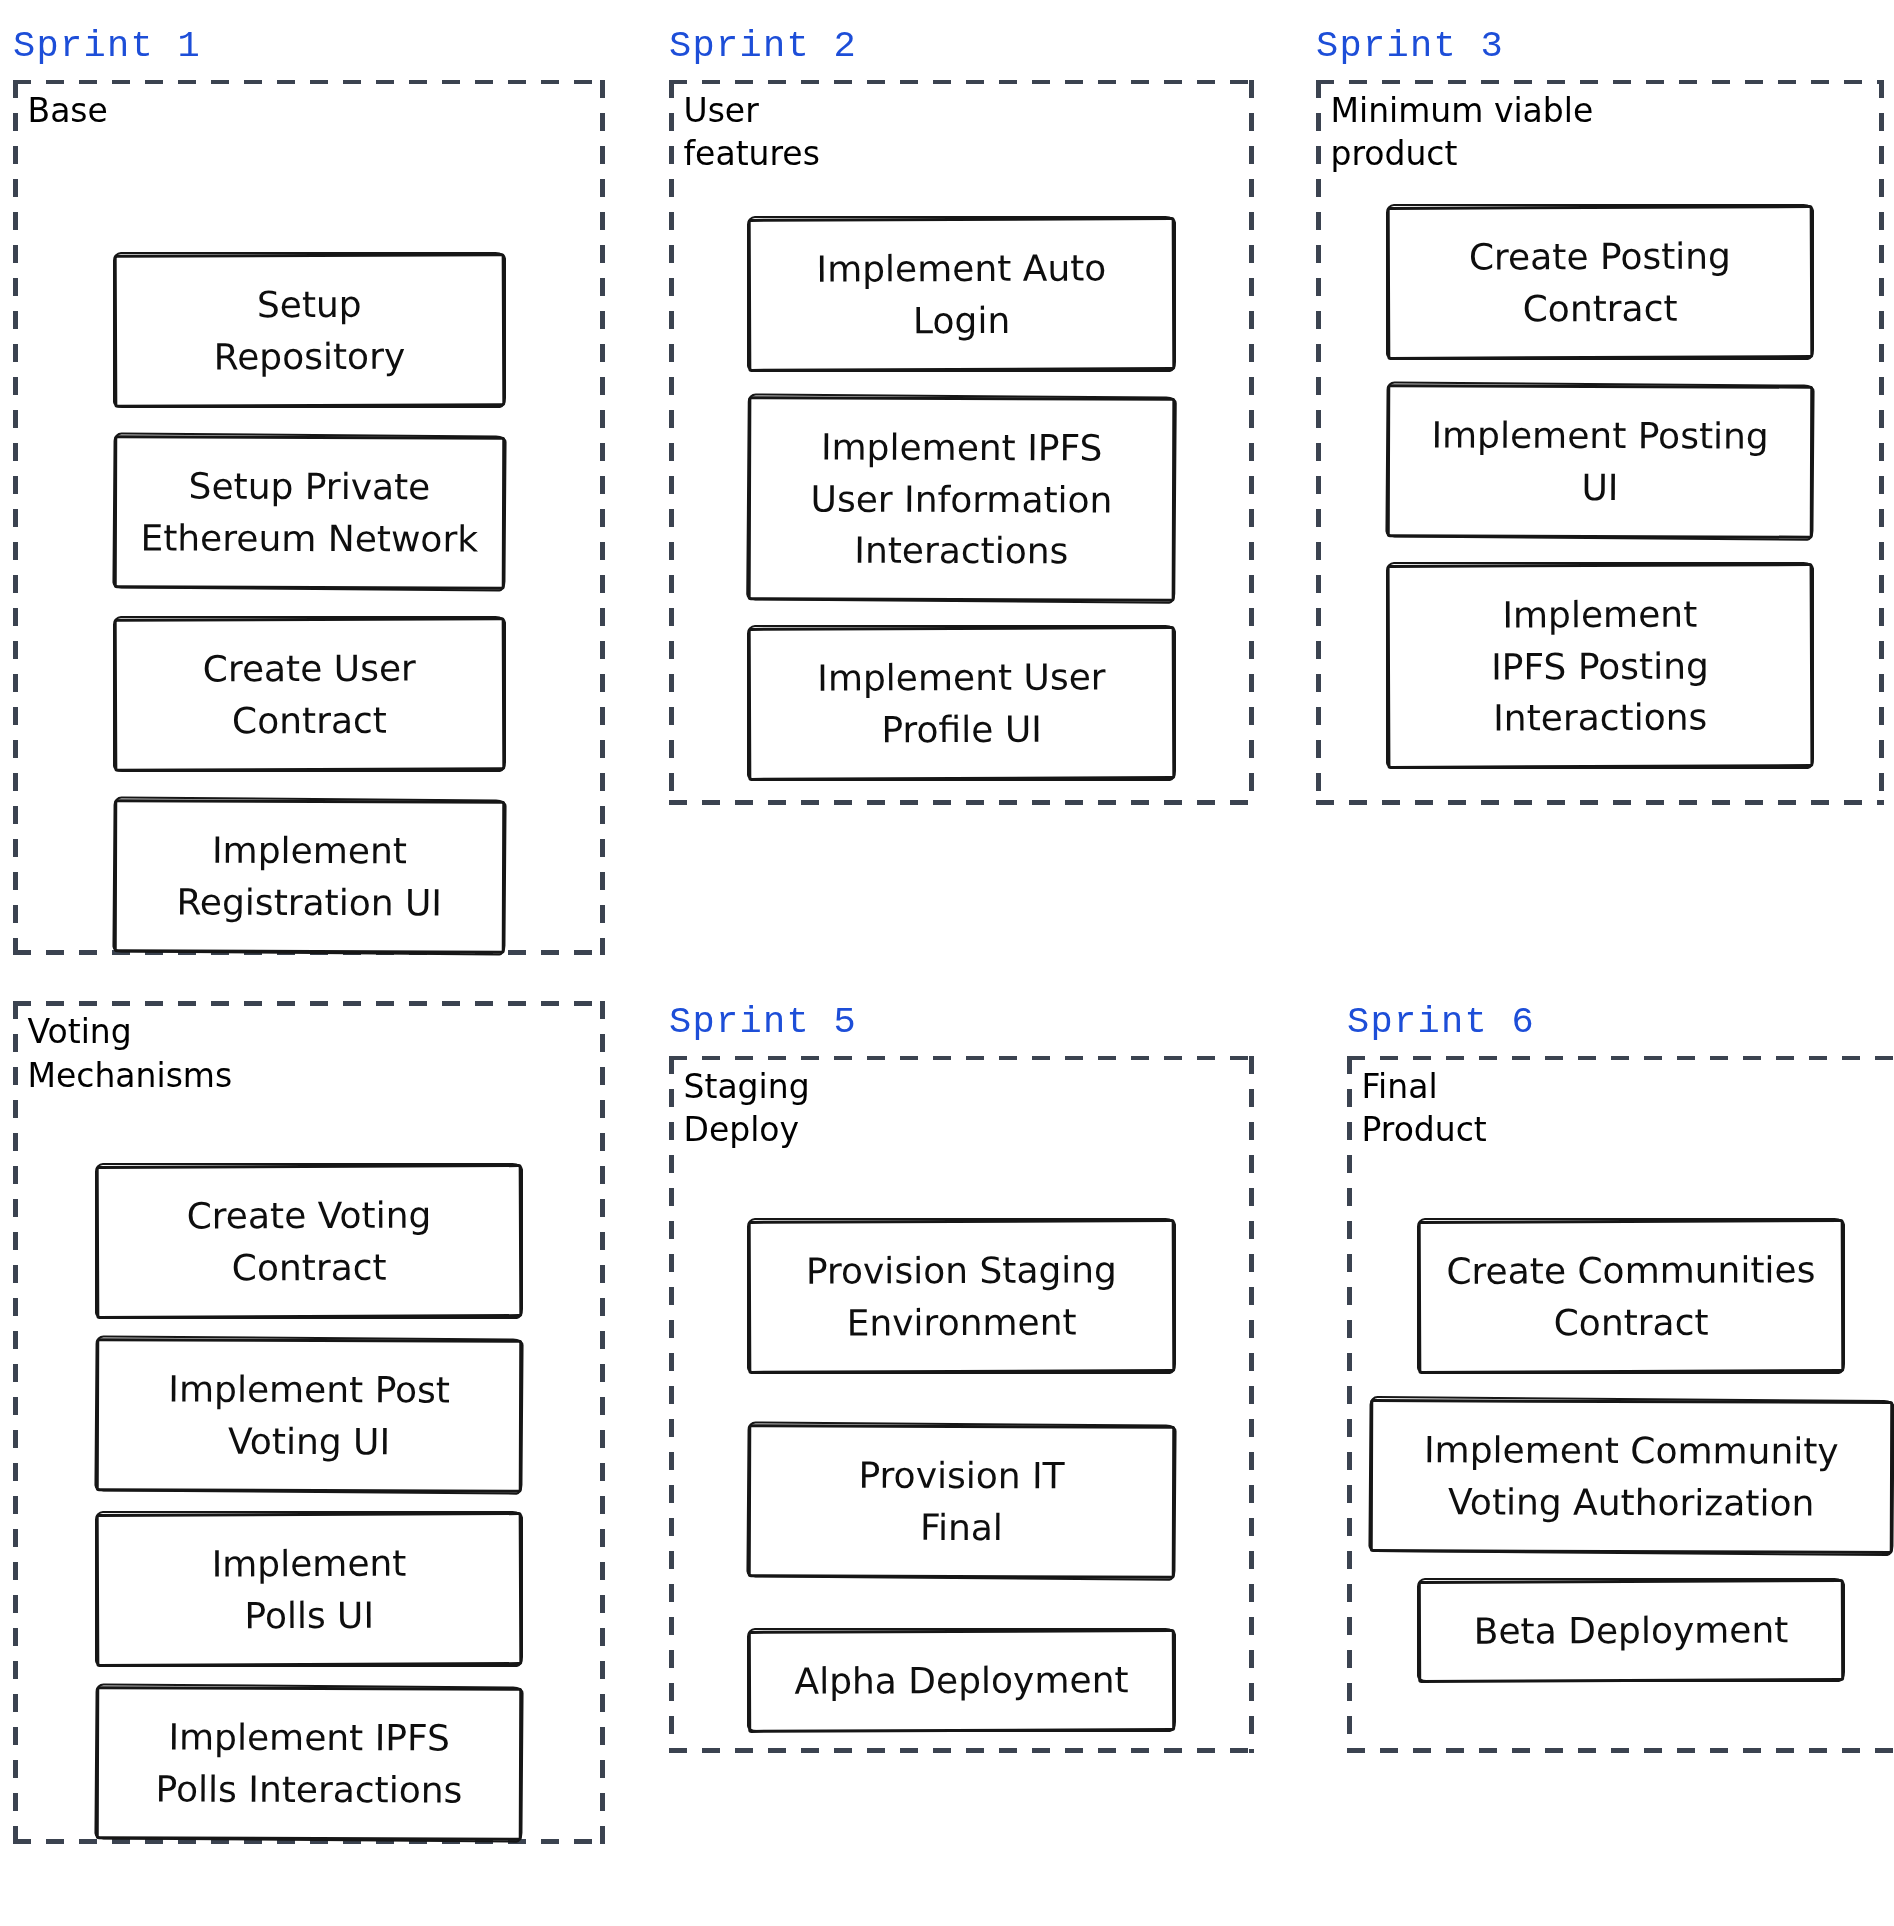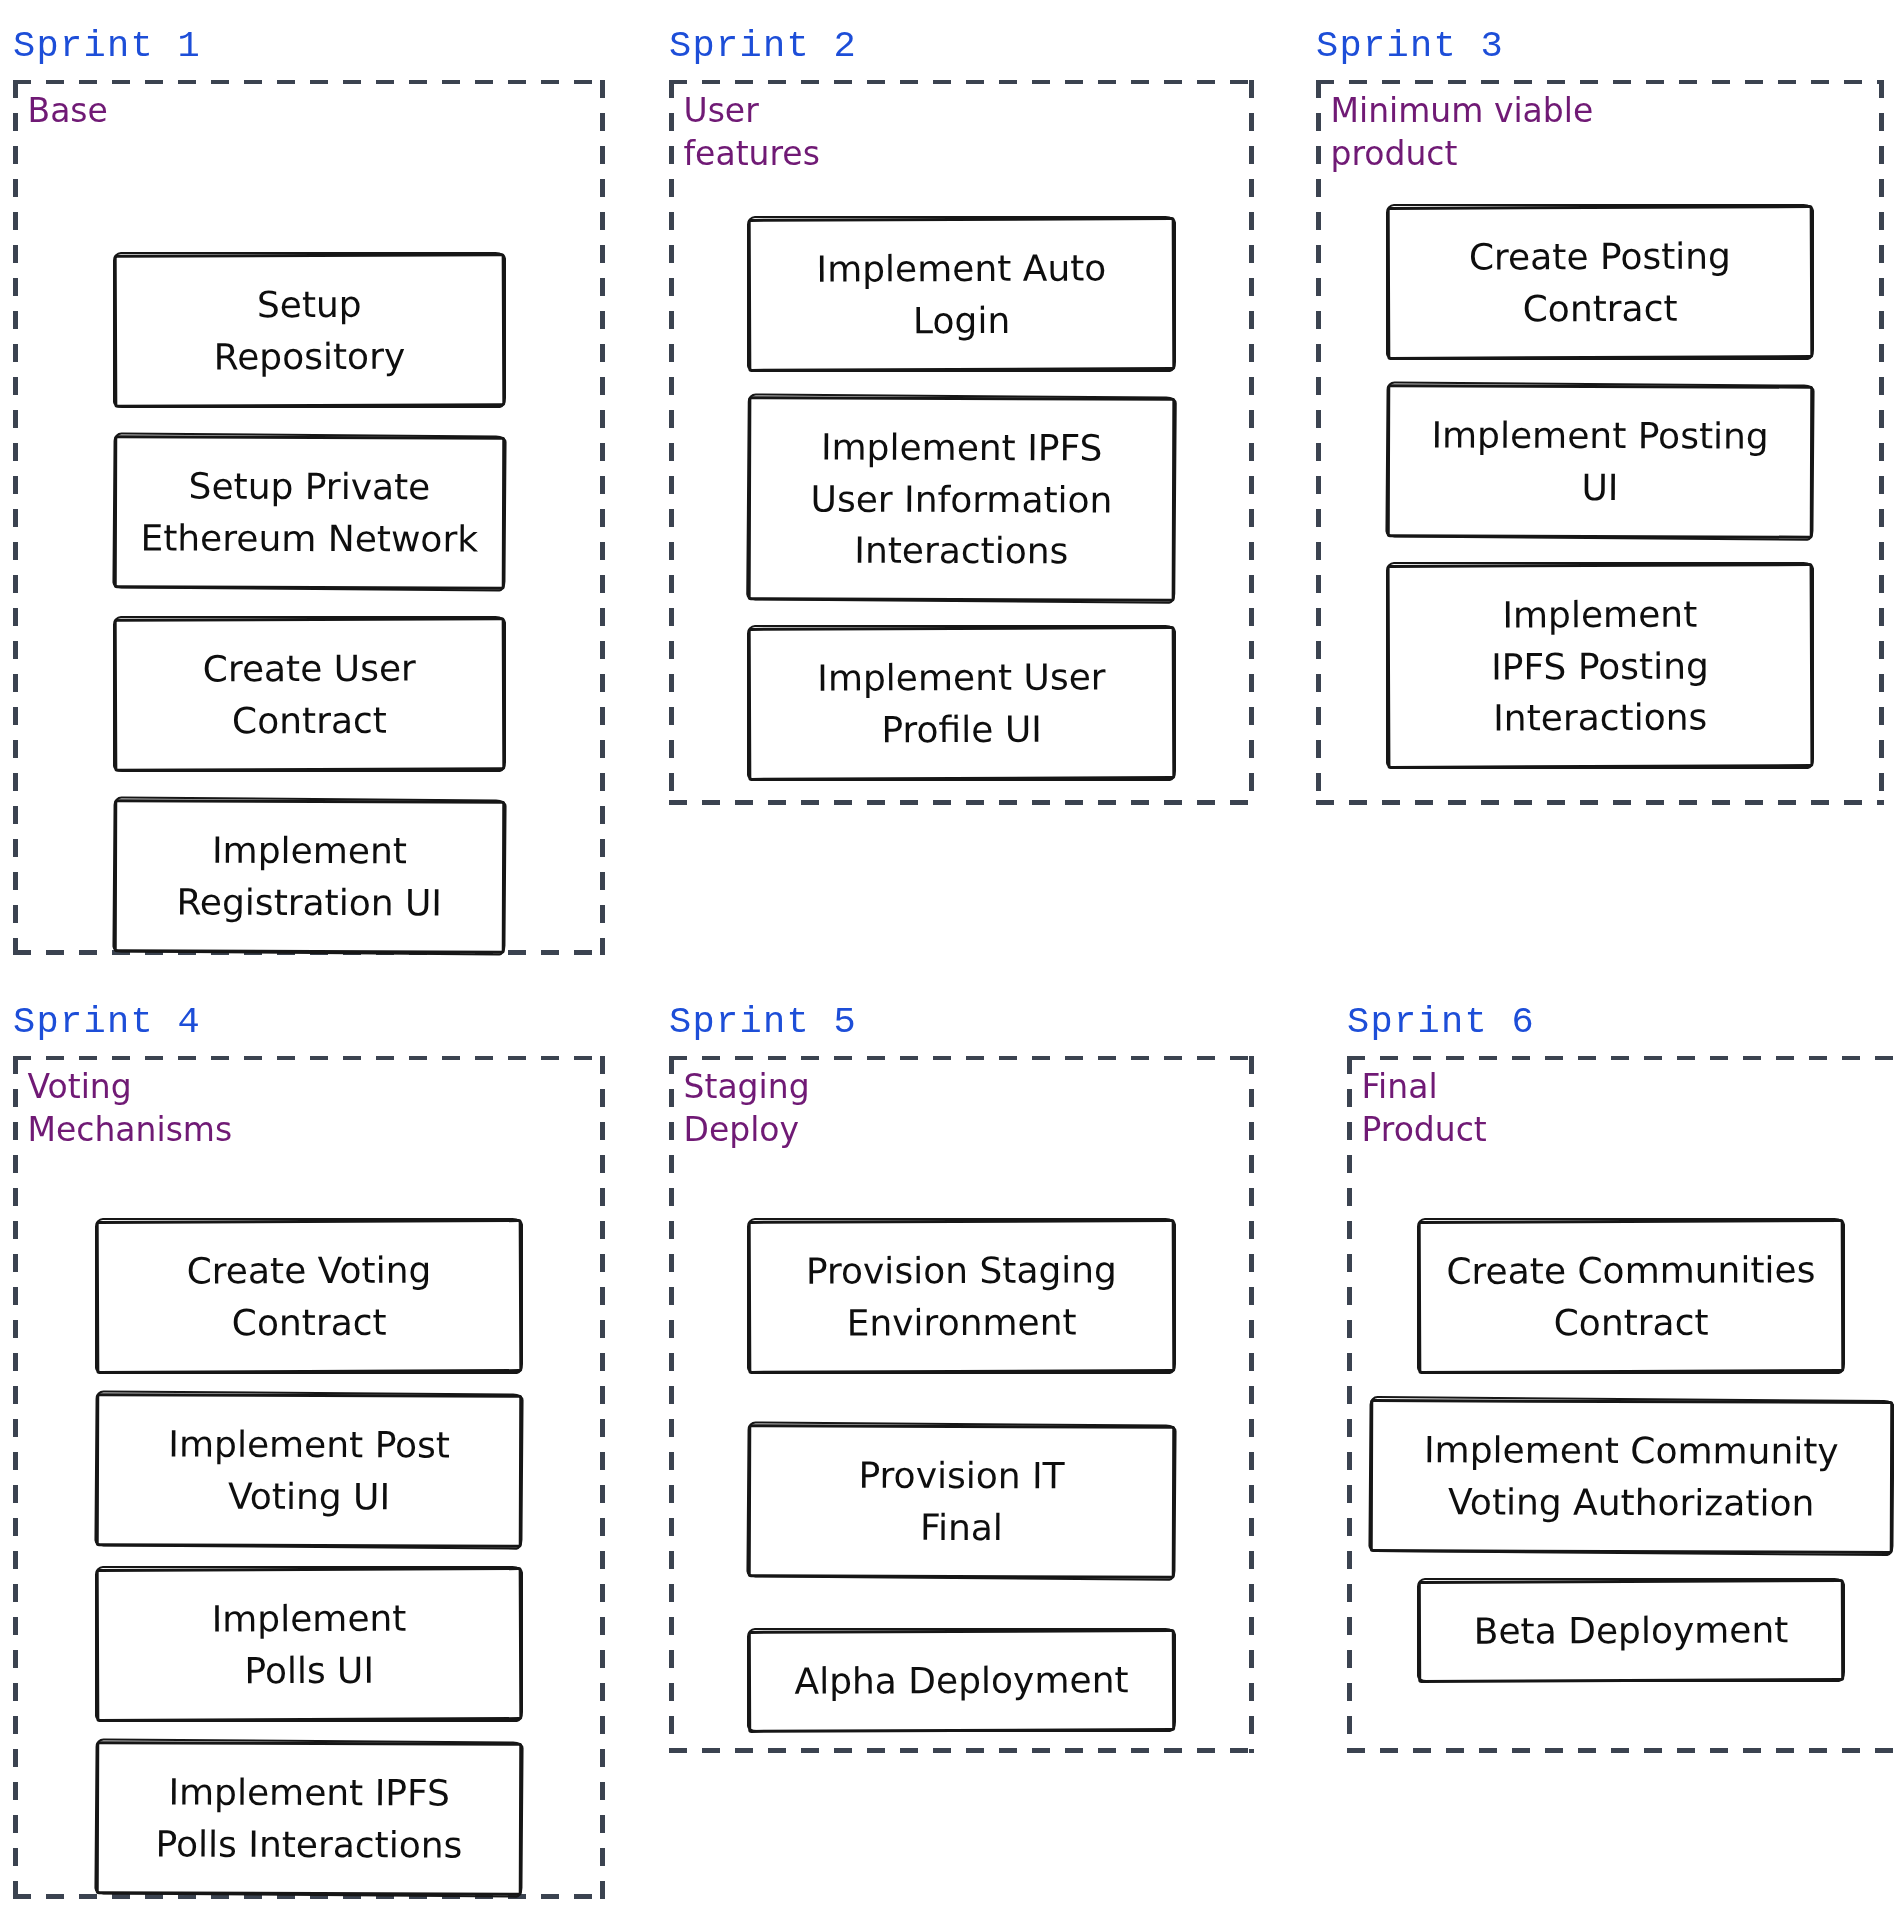--- a/index.html
+++ b/index.html
@@ -31,21 +31,21 @@
   .edge.bottom { bottom: 0; }
   .edge.v { top: 0; bottom: 0; width: 4.6px;
     background: repeating-linear-gradient(180deg, #3b4350 0 18.4px, transparent 18.4px 33px); }
   .edge.left { left: 0; }
   .edge.right { right: 0; }
   .frame-label {
     position: absolute;
     top: 9.2px; left: 14.5px;
     font-size: 33px;
     line-height: 1.32;
-    color: #701a75;
+    color: #000000;
     white-space: pre-line;
   }
   .tasks {
     position: absolute;
     left: 0; right: 0;
     display: flex;
     flex-direction: column;
     align-items: center;
   }
   .task {
@@ -191,21 +191,20 @@
         <div class="task">
             <span class="task-text">Implement
 IPFS Posting
 Interactions</span>
           </div>
       </div>
     </div>
   </section>
 
   <section class="sprint s4">
-    <h2 class="sprint-title">Sprint 4</h2>
     <div class="frame">
       <div class="edge h top"></div>
       <div class="edge h bottom"></div>
       <div class="edge v left"></div>
       <div class="edge v right"></div>
       <div class="frame-label">Voting
 Mechanisms</div>
       <div class="tasks">
         <div class="task">
             <span class="task-text">Create Voting

